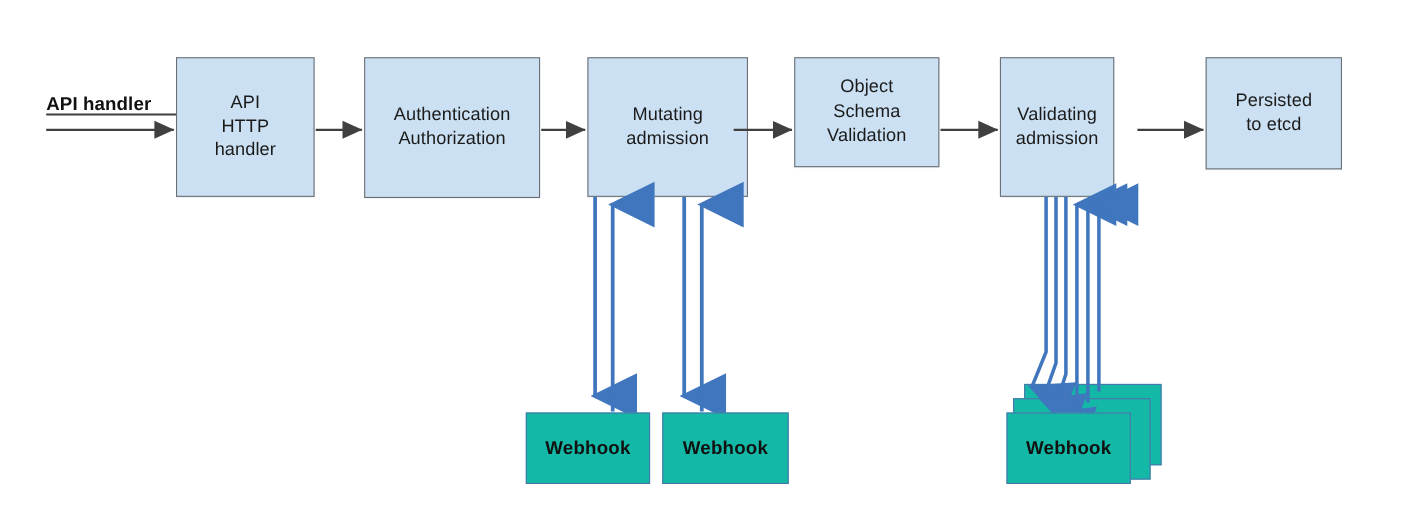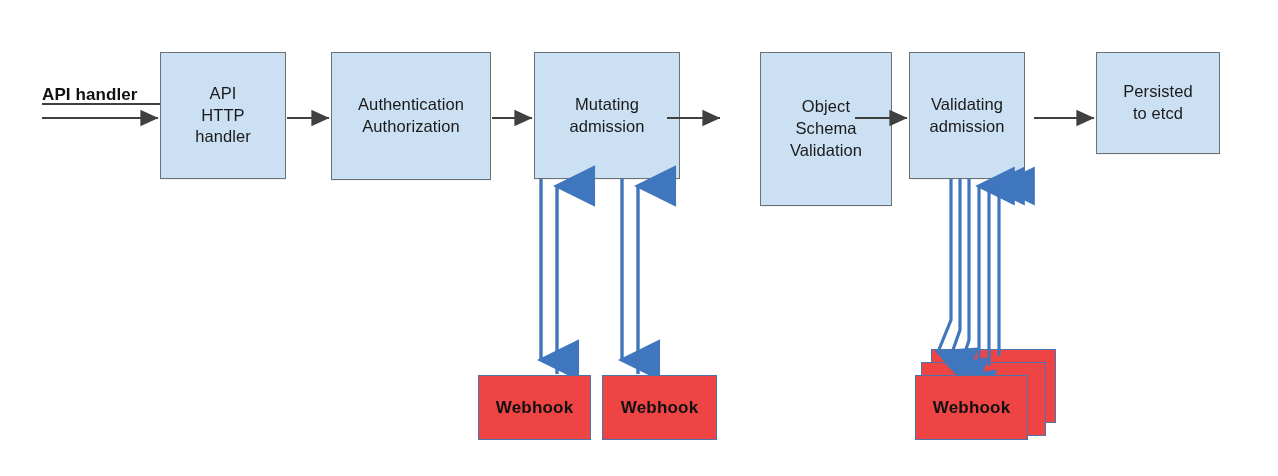--- a/index.html
+++ b/index.html
@@ -25,21 +25,21 @@
     font-size:16.5px;
     line-height:1.33;
     letter-spacing:.1px;
     box-shadow:0 1px 0 rgba(0,0,0,.05);
   }
   .pbox span{display:block;white-space:pre-line;}
 
   
   .wbox{
     position:absolute;
-    background:#ef4444;
+    background:#14b8a6;
     border:1.8px solid #4a76ad;
     box-sizing:border-box;
     display:flex;
     align-items:center;
     justify-content:center;
     color:#111;
     font-size:17px;
     font-weight:600;
     letter-spacing:.2px;
   }
@@ -74,27 +74,27 @@
   <div class="pbox" style="left:331px;top:52px;width:160px;height:128px;">
     <span>Authentication
 Authorization</span>
   </div>
 
   <div class="pbox" style="left:534px;top:52px;width:146px;height:127px;">
     <span>Mutating
 admission</span>
   </div>
 
-  <div class="pbox" style="left:722px;top:52px;width:132px;height:154px;margin-left:38px;">
+  <div class="pbox" style="left:722px;top:52px;width:132px;height:100px;">
     <span>Object
 Schema
 Validation</span>
   </div>
 
-  <div class="pbox" style="left:909px;top:52px;width:116px;height:127px;">
+  <div class="pbox" style="left:909px;top:52px;width:104px;height:127px;">
     <span>Validating
 admission</span>
   </div>
 
   <div class="pbox" style="left:1096px;top:52px;width:124px;height:102px;">
     <span>Persisted
 to etcd</span>
   </div>
 
   <div class="wbox ghost" style="left:931px;top:349px;width:125px;height:74px;">

